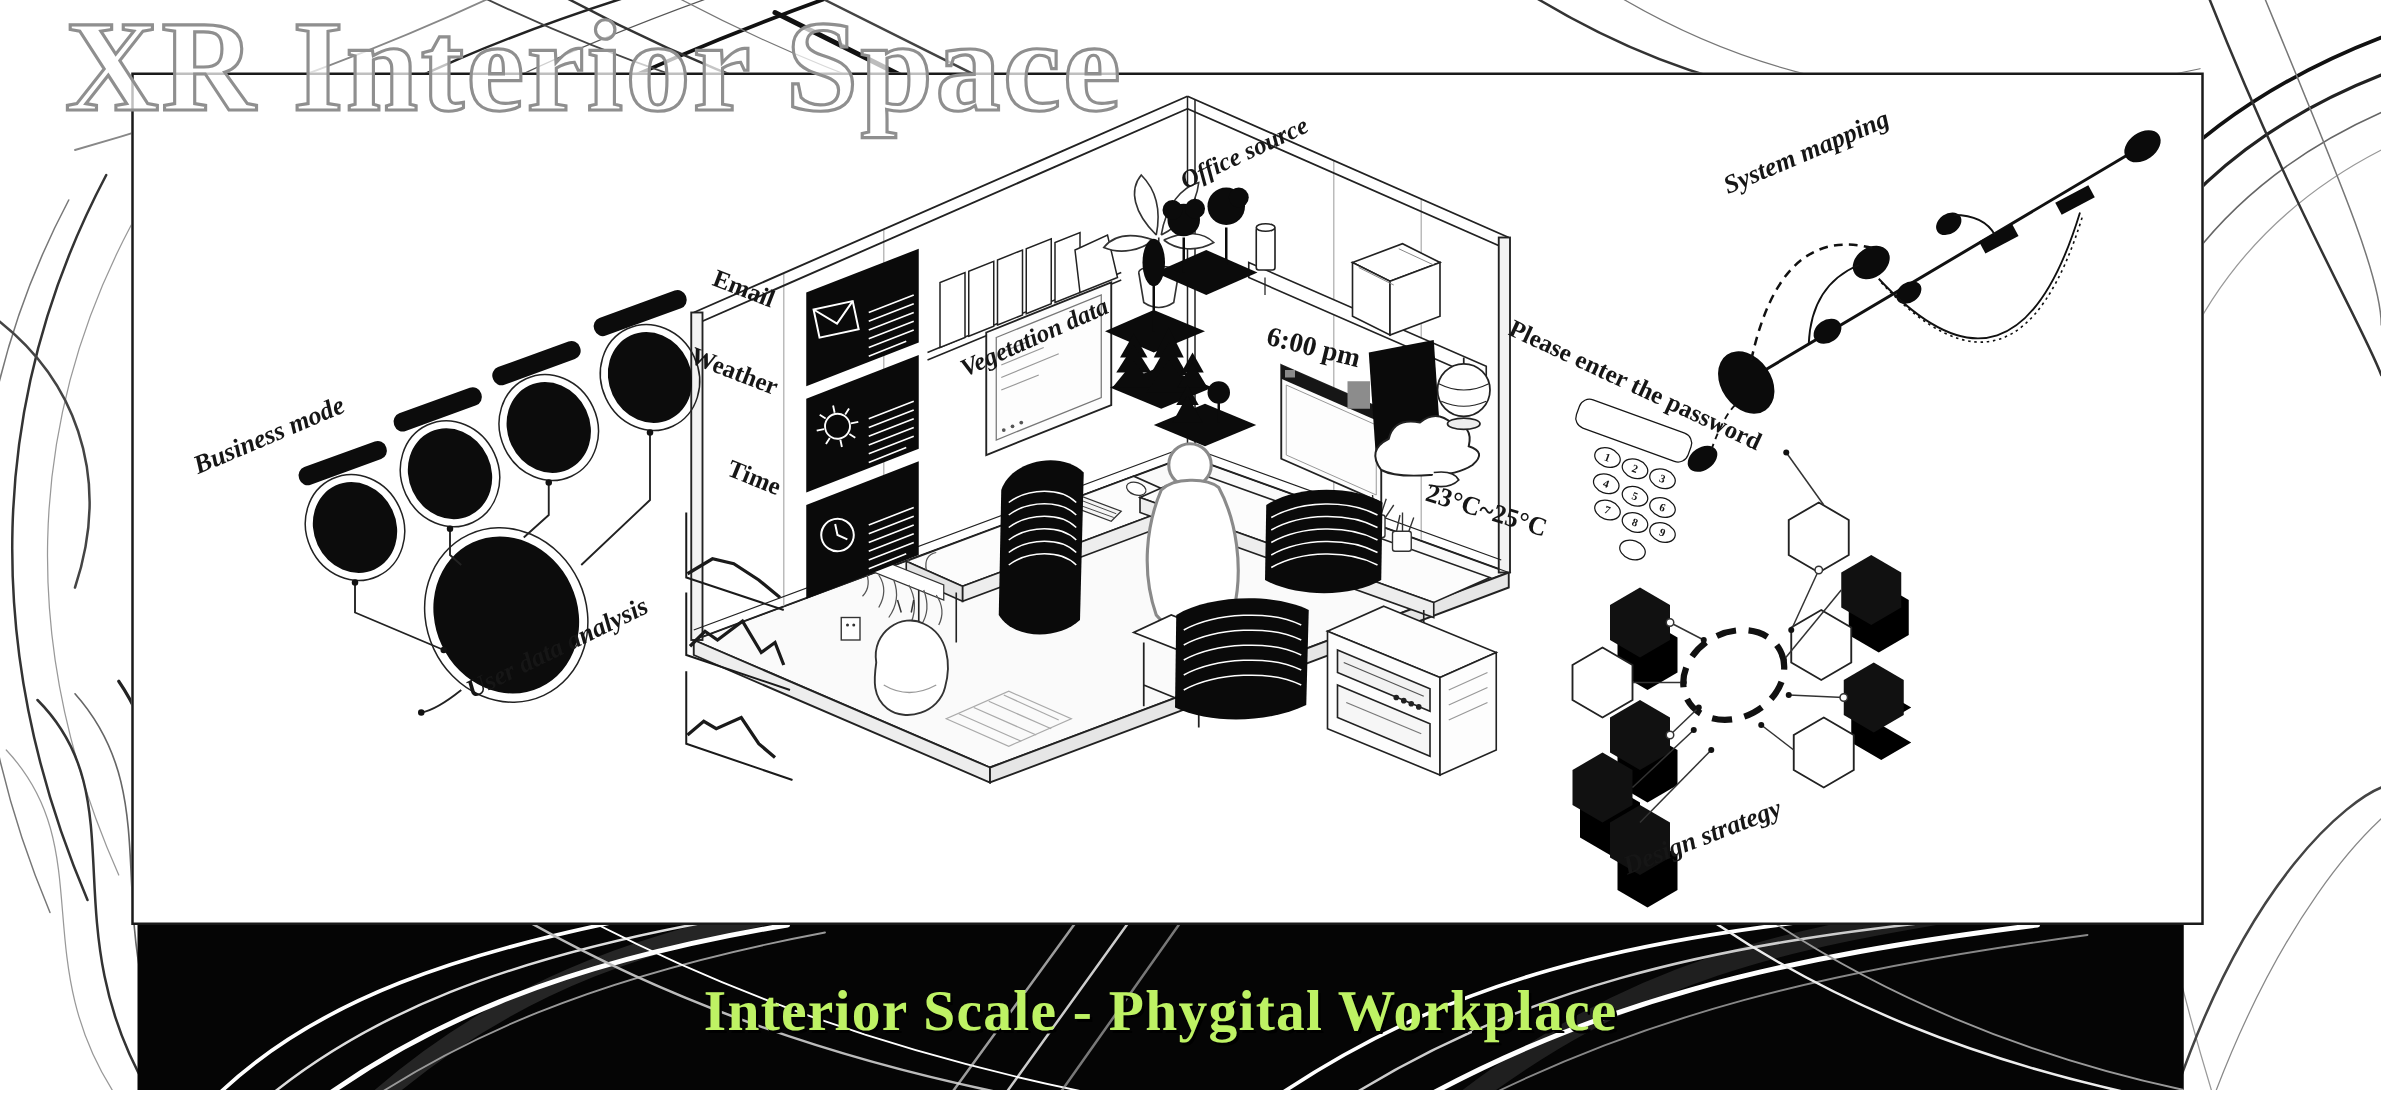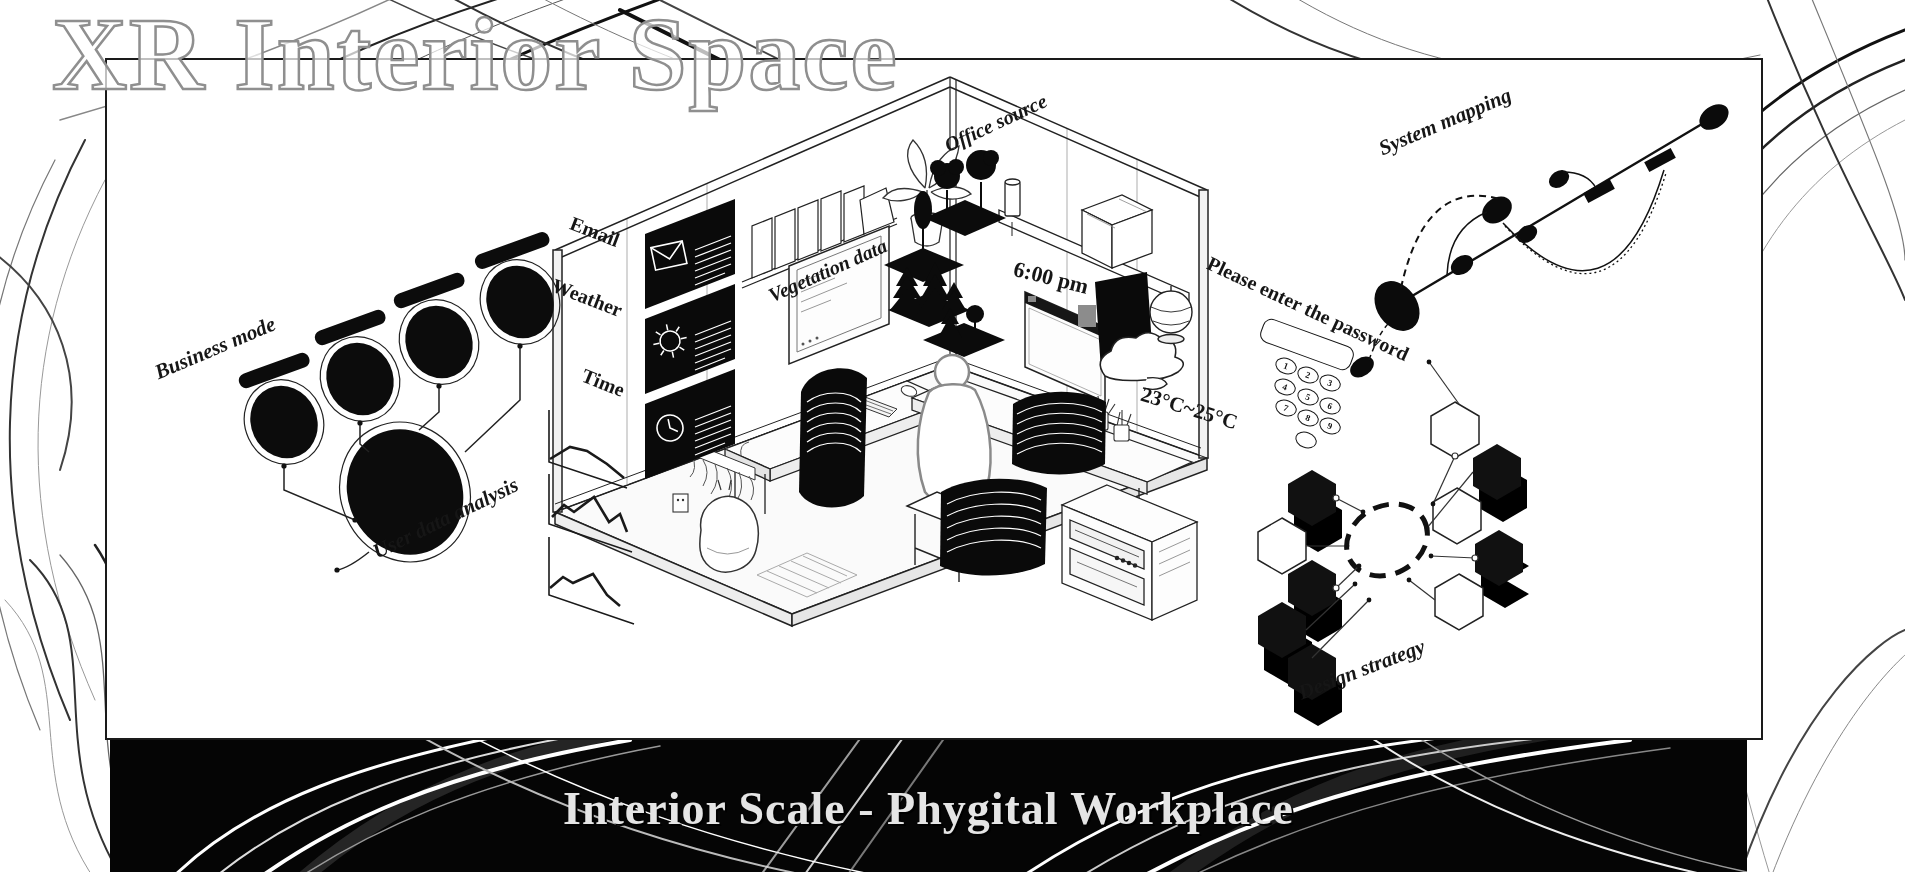--- a/index.html
+++ b/index.html
@@ -7,21 +7,21 @@
           font-family:"Liberation Serif",serif;color:#161616;}
   #bg-swirls{position:absolute;left:0;top:0;z-index:0;}
   #board{position:absolute;left:105px;top:58px;width:1658px;height:682px;background:#fff;
          border:2px solid #1a1a1a;z-index:1;box-sizing:border-box;}
   #board-art{position:absolute;left:0;top:0;}
   #main-title{position:absolute;left:52px;top:-6px;z-index:3;font-weight:700;font-size:104px;
               letter-spacing:2px;white-space:nowrap;color:rgba(255,255,255,0.72);
               -webkit-text-stroke:2.5px #8f8f8f;text-stroke:2.5px #8f8f8f;}
   #footer-band{position:absolute;left:110px;top:740px;width:1637px;height:135px;background:#050505;
                z-index:2;overflow:hidden;}
-  #footer-title{position:absolute;left:0;top:42px;width:100%;text-align:center;color:#e5e5e5;
+  #footer-title{position:absolute;left:0;top:42px;width:100%;text-align:center;color:#bef264;
                 font-weight:700;font-size:46px;letter-spacing:1px;text-shadow:2px 2px 0 #000;z-index:2;}
   .ann{position:absolute;font-weight:700;font-size:21px;white-space:nowrap;color:#161616;
        transform-origin:left top;z-index:2;}
   .ann.i{font-style:italic;}
   .key{position:absolute;width:22px;height:16px;border:1.5px solid #161616;border-radius:50%;
        background:#fff;display:flex;align-items:center;justify-content:center;
        font:700 9px "Liberation Serif",serif;transform:rotate(20deg);z-index:2;box-sizing:border-box;}
   #pw-field{position:absolute;left:1152px;top:272px;width:96px;height:25px;border:1.6px solid #161616;
             border-radius:9px;background:#fff;transform:rotate(20deg);z-index:2;box-sizing:border-box;}
 </style>

